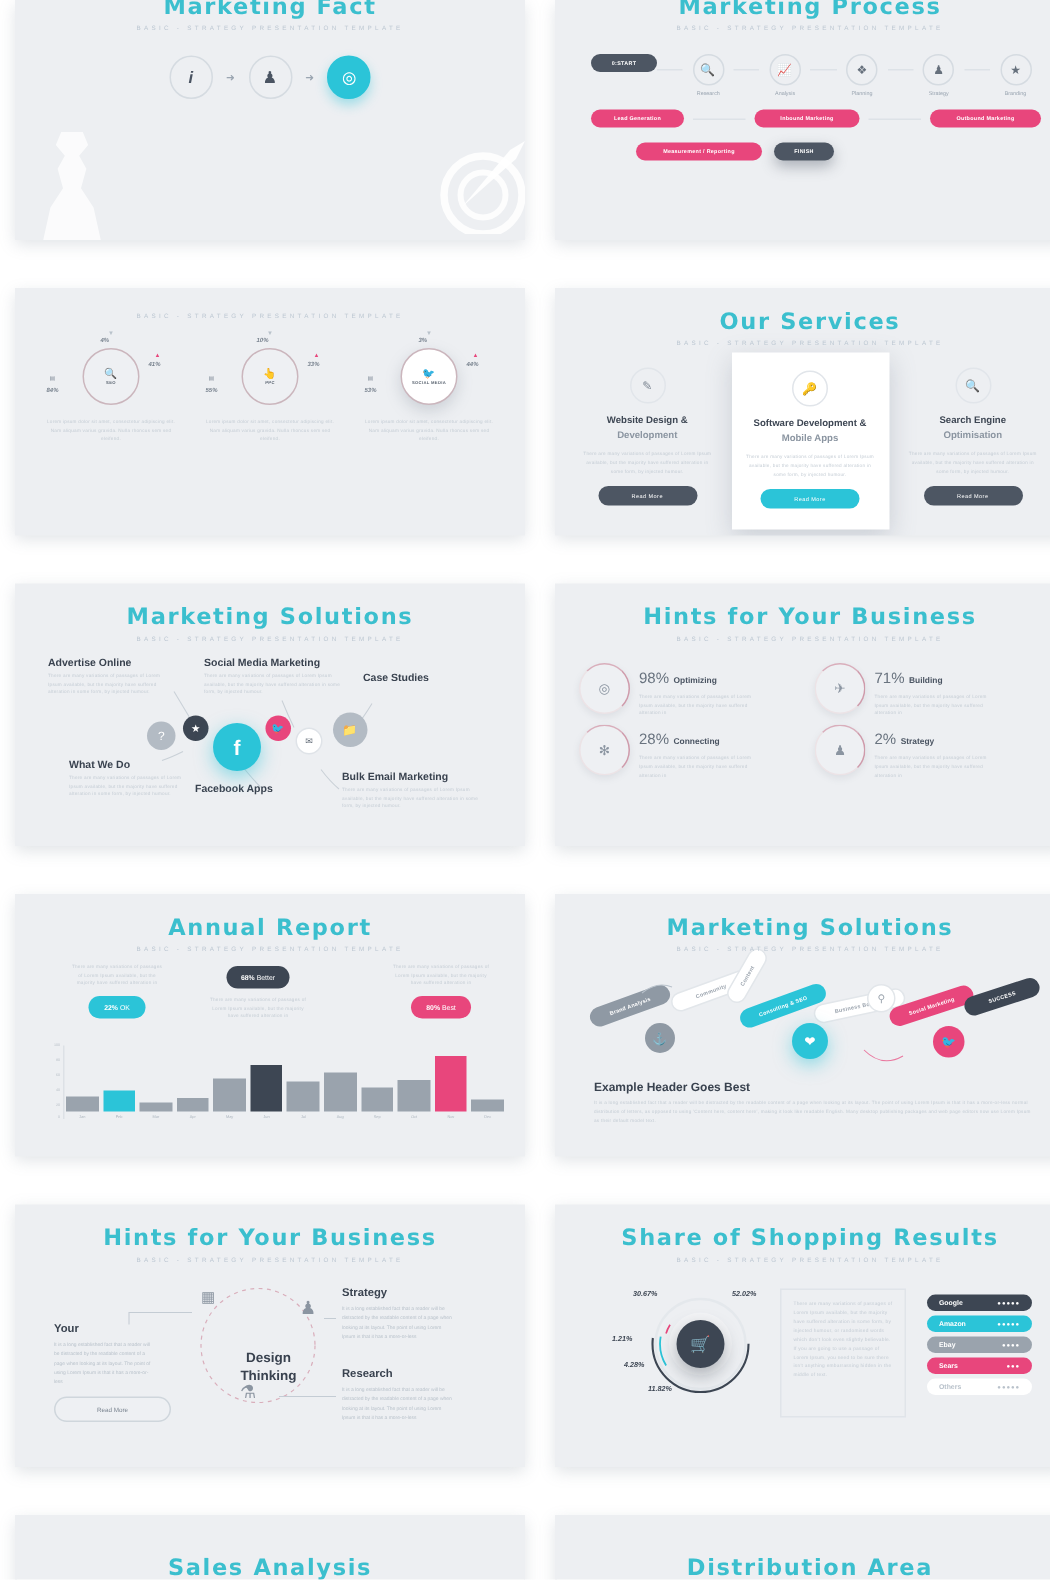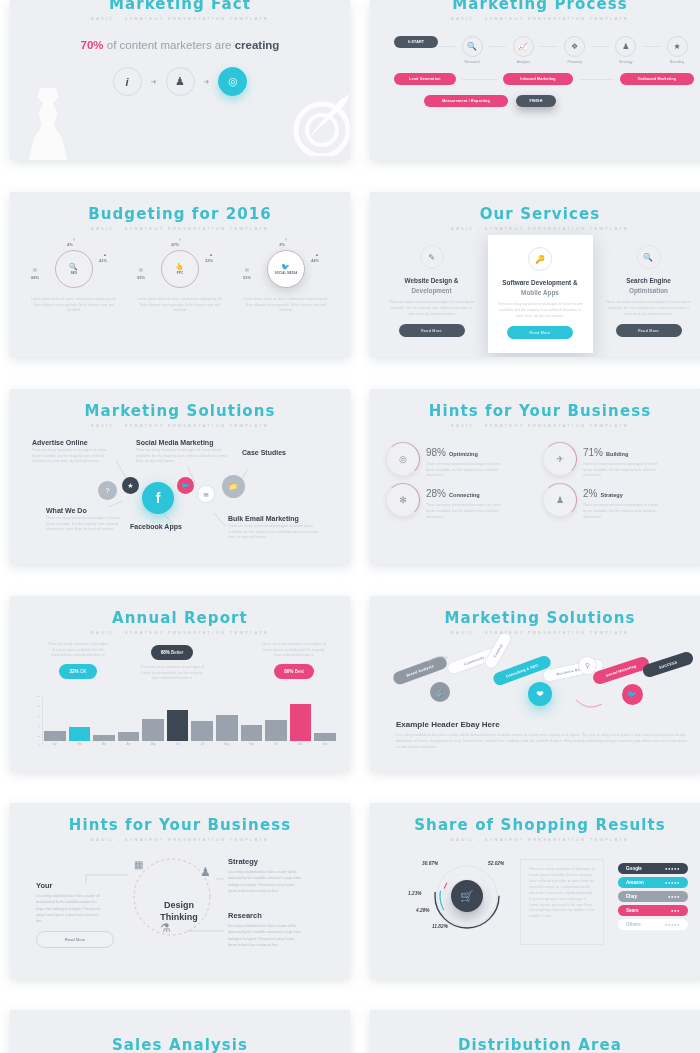--- a/index.html
+++ b/index.html
@@ -181,23 +181,20 @@
       <div class="chess-bg"></div>
       <svg class="dart-bg" viewBox="0 0 78 70">
         <circle cx="44" cy="44" r="26" fill="none" stroke="#ffffff" stroke-width="5" opacity=".85"></circle>
         <circle cx="44" cy="44" r="15" fill="none" stroke="#ffffff" stroke-width="4" opacity=".85"></circle>
         <path d="M30 52 L62 14 L72 8 L66 20 Z" fill="#ffffff" opacity=".9"></path>
       </svg>
       <div class="title-wrap title-top">
         <div class="s-title">Marketing Fact</div>
         <div class="s-sub">BASIC - STRATEGY PRESENTATION TEMPLATE</div>
       </div>
-      <div class="fact-line1">
-        <b class="pink">70%</b><span> of content marketers are </span><b class="dark">creating</b>
-      </div>
       <div class="fact-steps">
         <div class="circ">
             <b style="font-style:italic;">i</b>
           </div>
         <div class="arw">➜</div>
         <div class="circ">♟</div>
         <div class="arw">➜</div>
         <div class="circ fill">◎</div>
       </div>
     </div>
@@ -255,21 +252,20 @@
           <div class="pill pink" style="width:84px;">Measurement / Reporting</div>
           <div class="pill dark" style="width:40px;box-shadow:0 4px 9px rgba(90,100,112,.45);">FINISH</div>
         </div>
       </div>
     </div>
   </div>
 
   <div class="slide sl-m">
     <div class="slide-inner">
       <div class="title-wrap">
-        <div class="s-title">Budgeting for 2016</div>
         <div class="s-sub">BASIC - STRATEGY PRESENTATION TEMPLATE</div>
       </div>
       <div class="budget-row">
 
         <div class="bud-item">
           <div class="bud-circ-wrap">
             <div class="bud-mark" style="left:41px;top:-10px;color:#b9c2cb;">▼</div>
             <div class="bud-stat" style="left:36px;top:-5px;">4%</div>
             <div class="bud-mark" style="left:72px;top:5px;color:#e8467c;">▲</div>
             <div class="bud-stat" style="left:68px;top:11px;">41%</div>
@@ -575,21 +571,21 @@
       <div class="nod" style="left:158px;top:86px;width:24px;height:24px;background:#2bc4d8;font-size:9px;box-shadow:0 4px 12px rgba(43,196,216,.5);">❤</div>
       <div class="nod" style="left:208px;top:60px;width:19px;height:19px;background:#fff;border:1px solid #e2e6ea;color:#9aa3ad;font-size:7px;">⚲</div>
       <div class="nod" style="left:252px;top:88px;width:21px;height:21px;background:#e8467c;font-size:8px;">🐦</div>
 
       <svg style="position:absolute;inset:0;" width="340" height="175">
         <path d="M58 66 Q68 58 78 62" stroke="#b9c2cb" stroke-width=".7" fill="none" marker-end="url(#a1)"></path>
         <path d="M206 104 Q218 116 232 108" stroke="#e8467c" stroke-width=".7" fill="none" opacity=".7"></path>
       </svg>
 
       <div style="position:absolute;left:26px;top:124px;right:22px;">
-        <div class="ex-h">Example Header Ebay Here</div>
+        <div class="ex-h">Example Header Goes Best</div>
         <div class="lorem" style="margin-top:3px;line-height:2;">It is a long established fact that a reader will be distracted by the readable content of a page when looking at its layout. The point of using Lorem Ipsum is that it has a more-or-less normal distribution of letters, as opposed to using 'Content here, content here', making it look like readable English. Many desktop publishing packages and web page editors now use Lorem Ipsum as their default model text.</div>
       </div>
     </div>
   </div>
 
   <div class="slide sl-l">
     <div class="slide-inner">
       <div class="title-wrap">
         <div class="s-title">Hints for Your Business</div>
         <div class="s-sub">BASIC - STRATEGY PRESENTATION TEMPLATE</div>

